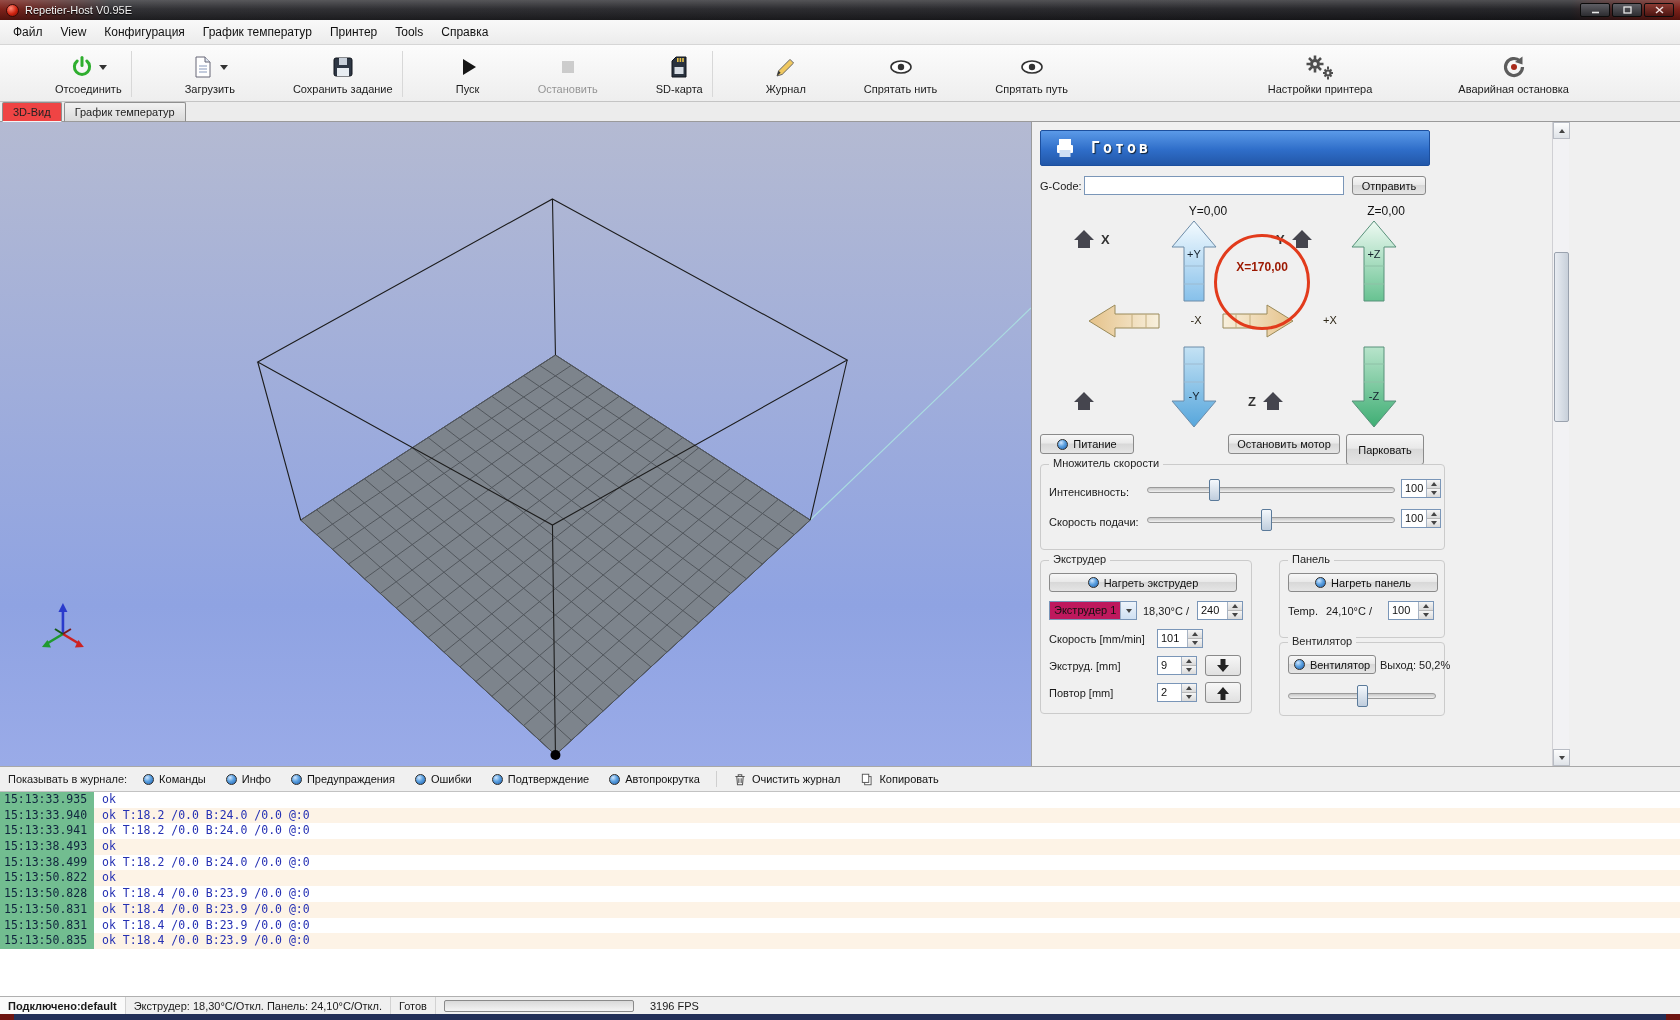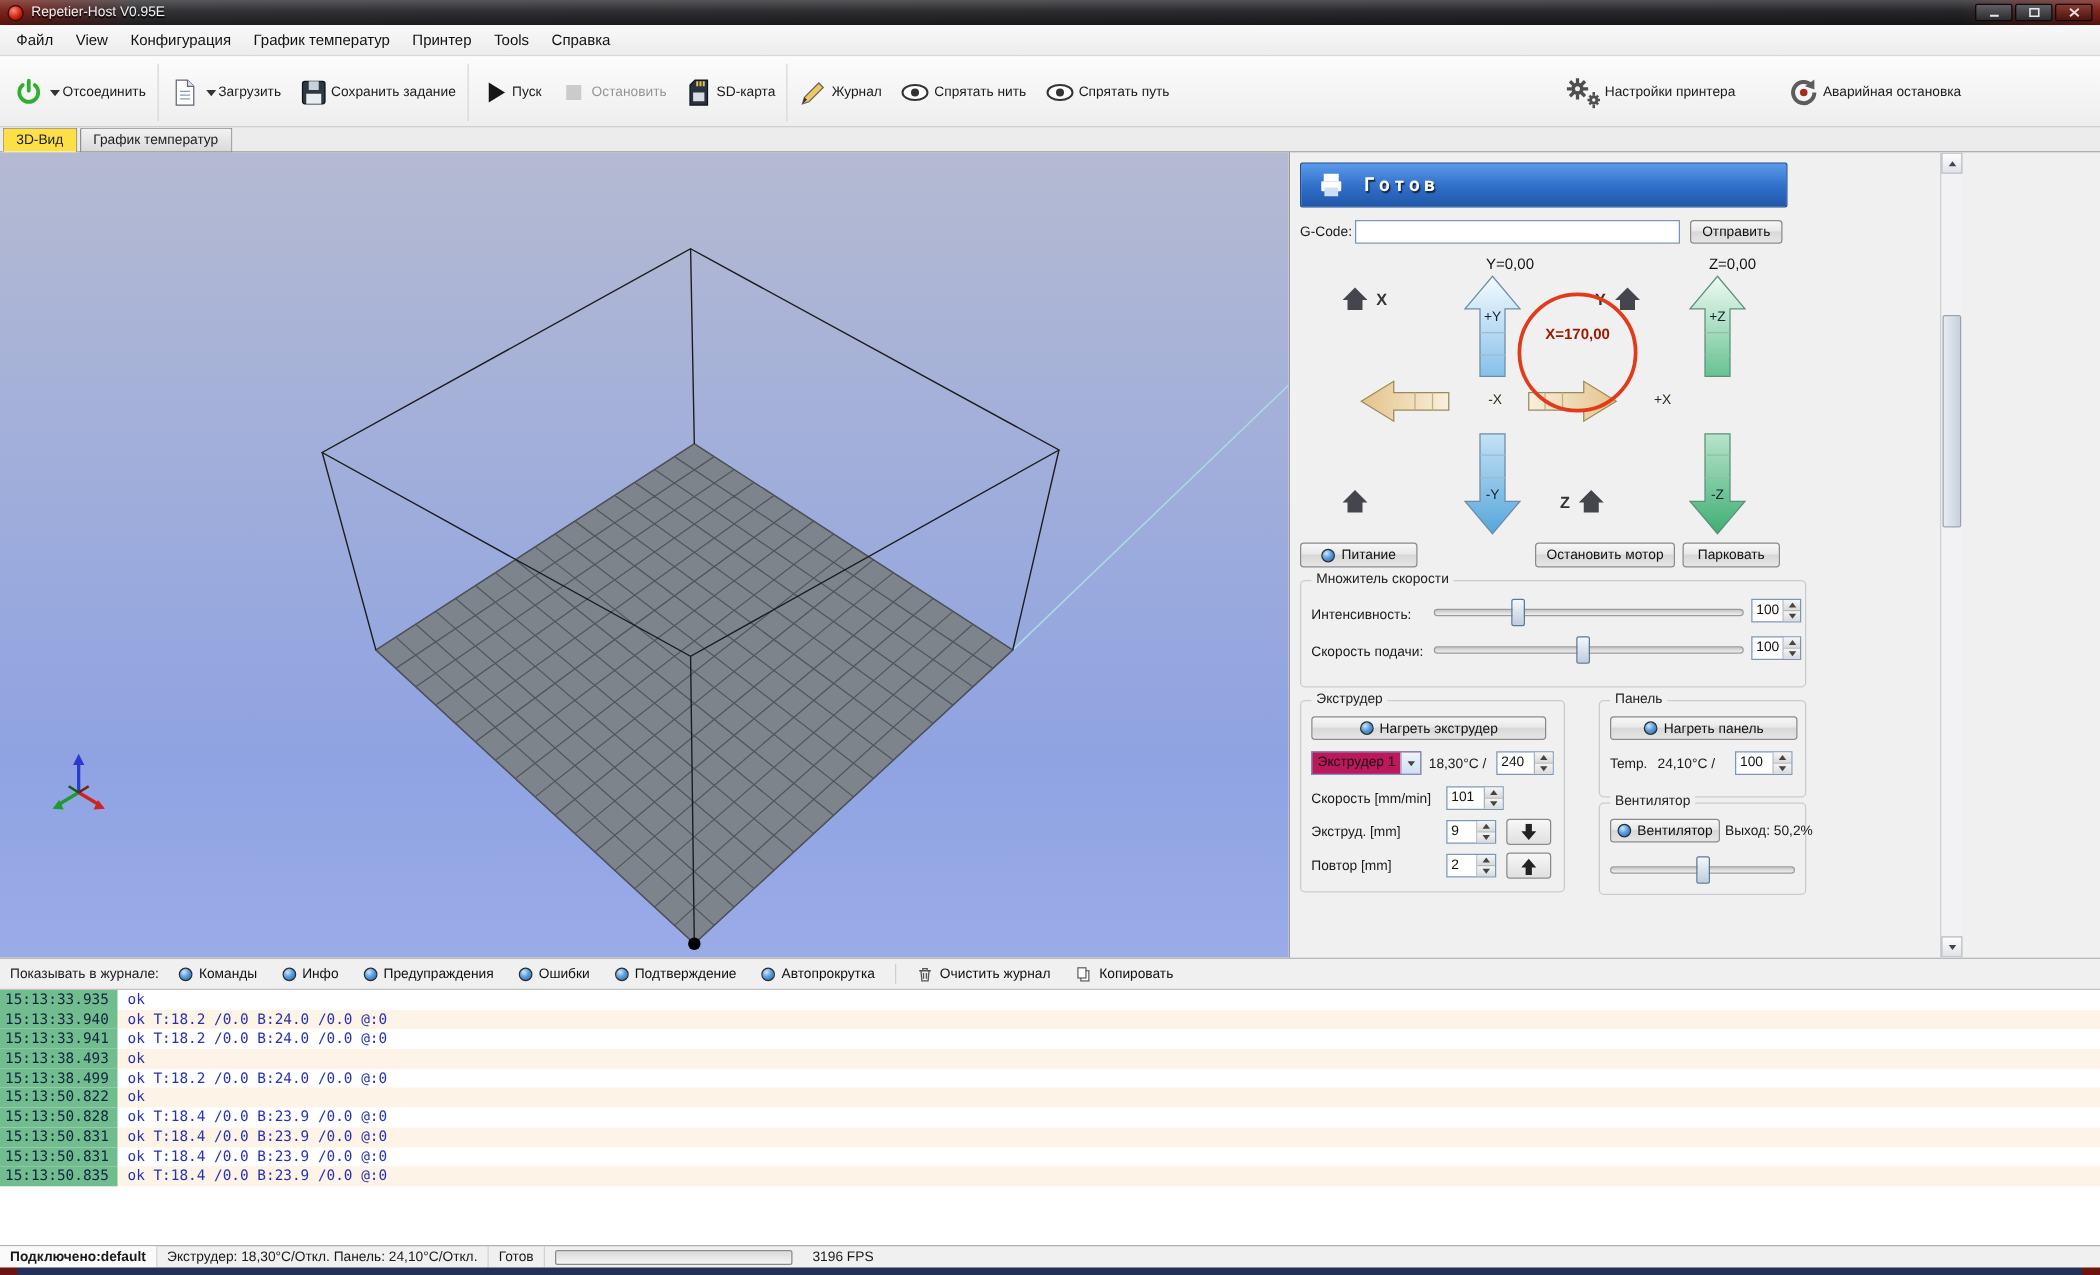--- a/index.html
+++ b/index.html
@@ -22,37 +22,37 @@
   .wbtn.close { background:linear-gradient(#8a3a32,#4c1410); }
 
   
   .menubar { height:25px; display:flex; align-items:center; background:linear-gradient(#f9f9f9,#ececec);
     border-bottom:1px solid #d6d6d6; padding-left:4px; }
   .mitem { padding:16px 9px; font-size:12px; color:#111; }
 
   
   .toolbar { height:57px; display:flex; align-items:stretch; background:linear-gradient(#fcfcfc,#eeeeee);
     border-bottom:1px solid #c4c4c4; padding:2px 4px 0 4px; }
-  .titem { display:flex; flex-direction:row; align-items:center; justify-content:center; gap:2px;
-    padding:2px 7px; white-space:nowrap; position:relative; }
+  .titem { display:flex; flex-direction:column; align-items:center; justify-content:center; gap:2px;
+    padding:2px 7px; white-space:nowrap; position:relative;margin-left:44px; }
   .titem.disabled { opacity:.45; }
   .ticon { height:28px; display:flex; align-items:center; justify-content:center; gap:3px; }
   .tlabel { font-size:11px; color:#1c1c1c; }
   .tsep { width:1px; background:#d8d8d8; margin:4px 2px; }
   .ddcaret { width:0; height:0; border-left:4px solid transparent; border-right:4px solid transparent;
     border-top:5px solid #333; margin-left:2px; }
   .tright { margin-left:auto; margin-right:100px; display:flex; gap:28px; }
 
   
   .tabrow { height:20px; position:relative; background:#ececec; border-bottom:1px solid #9a9a9a; }
   .tabs-left { position:absolute; left:2px; bottom:-1px; display:flex; }
   .tabs-right { position:absolute; left:1034px; bottom:-1px; display:flex; }
   .tab { padding:3px 10px 3px 10px; font-size:11px; color:#222; background:linear-gradient(#f2f2f2,#dadada);
     border:1px solid #8f8f8f; border-bottom:1px solid #9a9a9a; border-radius:2px 2px 0 0; margin-right:2px; }
-  .tab.active { background:#fde047; border-bottom:1px solid #f4f4f4; z-index:3; }
+  .tab.active { background:#ef4444; border-bottom:1px solid #f4f4f4; z-index:3; }
 
   
   .main { height:644px; display:flex; }
   .view3d { width:1032px; position:relative; border-right:1px solid #9a9a9a; }
   .view3d svg.scene { position:absolute; inset:0; width:100%; height:100%; }
   .rightpanel { flex:1; position:relative; background:#f0f0f0; overflow:hidden; }
 
   
   .ctl-header { position:absolute; left:8px; top:8px; width:390px; height:36px; display:flex; align-items:center;
     gap:14px; padding-left:12px; border:1px solid #1c4f9e; border-radius:2px;
@@ -442,21 +442,21 @@
       </div>
 
       <div class="redcircle"></div>
       <span class="xann">X=170,00</span>
 
       <button class="btn" style="left:8px; top:312px; width:94px; height:20px;">
         <span class="led"></span>
         <span>Питание</span>
       </button>
       <button class="btn" style="left:196px; top:312px; width:112px; height:20px;">Остановить мотор</button>
-      <button class="btn" style="left:314px; top:312px; width:78px; height:20px;">Парковать</button>
+      <button class="btn" style="left:314px; top:312px; width:78px; height:31px;">Парковать</button>
 
       <div class="grp" style="left:8px; top:342px; width:405px; height:86px;">
         <span class="grp-title">Множитель скорости</span>
         <span class="lbl" style="left:8px; top:21px;">Интенсивность:</span>
         <div class="slider" style="left:106px; top:14px; width:248px;">
           <div class="track"></div>
           <div class="thumb" style="left:27%;"></div>
         </div>
         <div class="spinner" style="left:360px; top:14px; width:40px;">
           <span class="spin-val">100</span>

